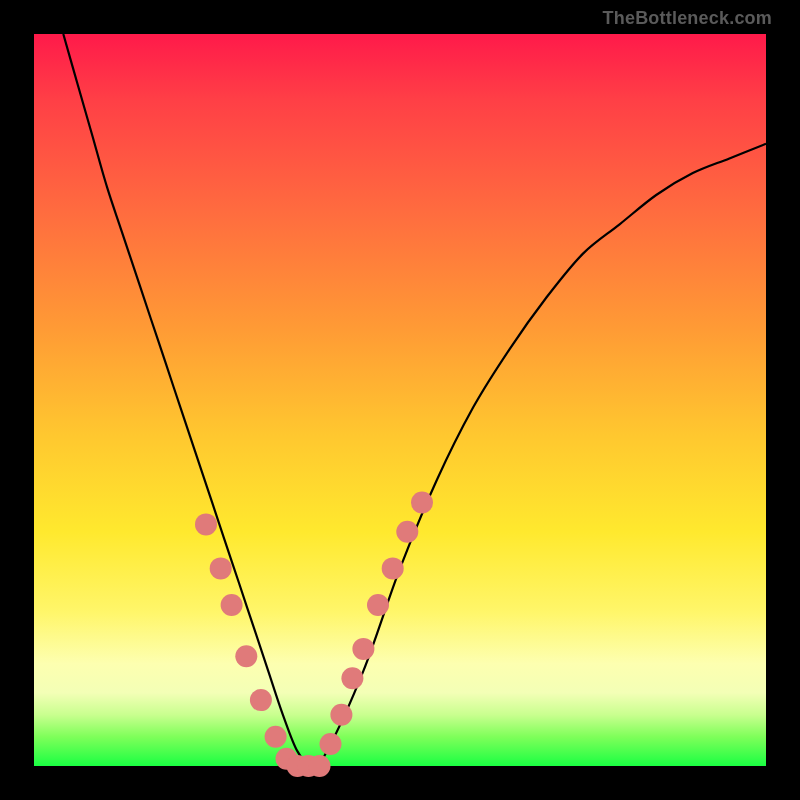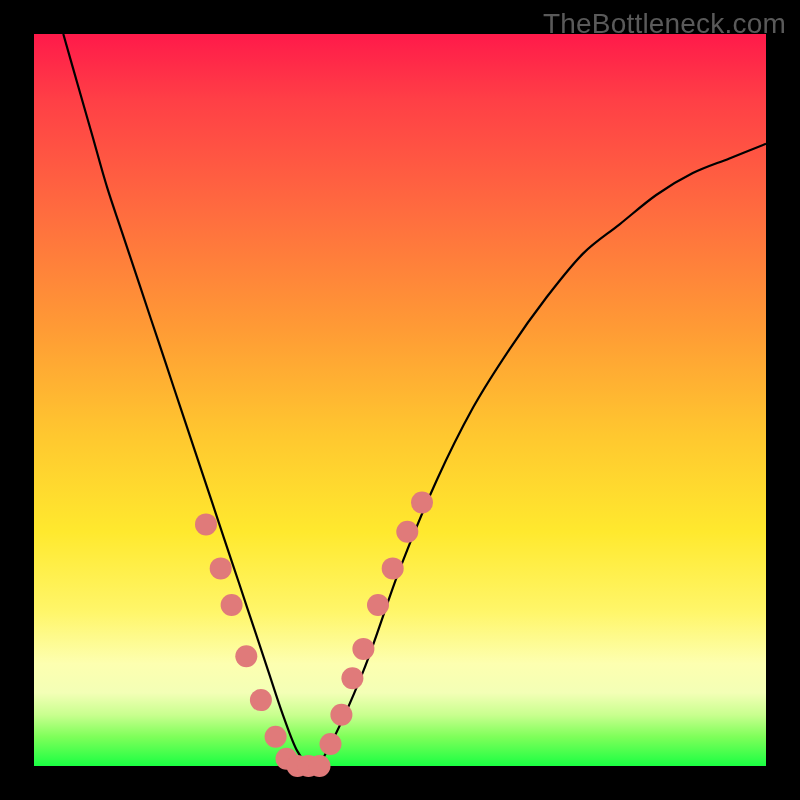--- a/index.html
+++ b/index.html
@@ -38,24 +38,24 @@
       #fdffb0 86%,
       #f3ffb6 90%,
       #c9ff8f 93%,
       #7fff5a 96%,
       #1aff42 100%
     );
   }
   .watermark {
     position: absolute;
     top: 8px;
-    right: 14px;
+    right: 28px;
     color: #5a5a5a;
-    font-size: 28px;
-    font-weight: 400;
+    font-size: 18px;
+    font-weight: 700;
     letter-spacing: 0.2px;
     user-select: none;
   }
   svg.curve {
     position: absolute;
     top: 0;
     left: 0;
     width: 732px;
     height: 732px;
     overflow: visible;

